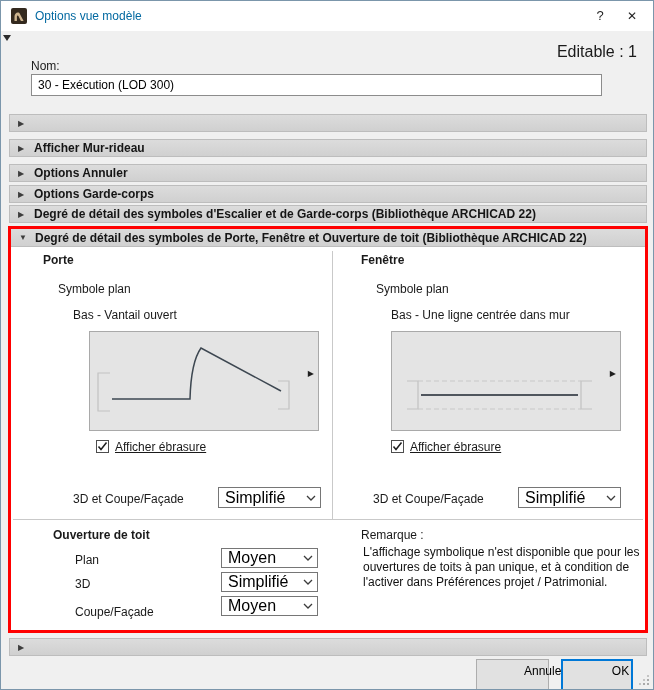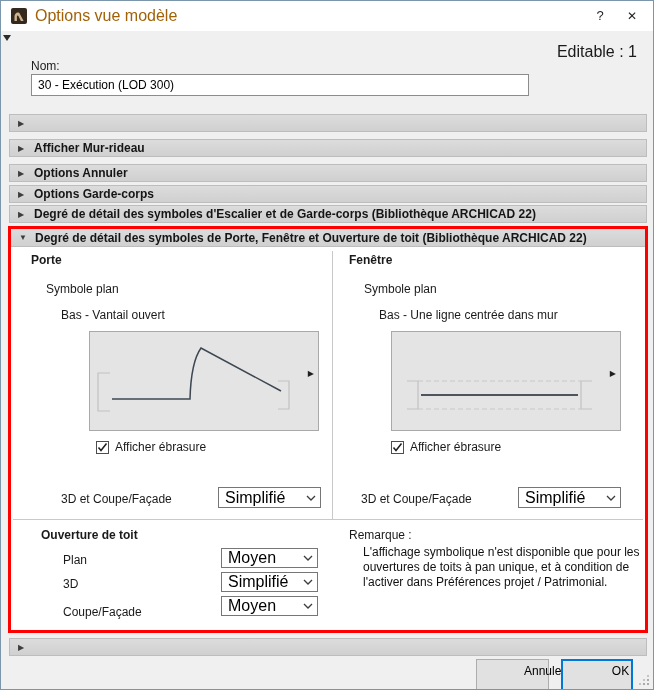--- a/index.html
+++ b/index.html
@@ -10,71 +10,71 @@
   }
   .window{
     position:relative;width:654px;height:690px;background:#f0f0f0;
     border:1px solid #7b96ab;box-sizing:border-box;overflow:hidden;
   }
   
   .titlebar{
     position:absolute;left:0;top:0;width:100%;height:30px;background:#ffffff;
   }
   .app-icon{position:absolute;left:10px;top:7px;width:16px;height:16px;display:block;}
-  .win-title{position:absolute;left:34px;top:0;line-height:30px;font-size:16px;color:#a16207;}
+  .win-title{position:absolute;left:34px;top:0;line-height:30px;font-size:12px;color:#0369a1;}
   .tb-btn{
     position:absolute;top:0;width:22px;height:30px;line-height:30px;text-align:center;
     color:#1f1f1f;cursor:default;
   }
   .tb-help{right:42px;font-size:13px;}
   .tb-close{right:10px;font-size:12px;}
   
   .panel-arrow{
     position:absolute;left:2px;top:34px;width:0;height:0;
     border-left:4px solid transparent;border-right:4px solid transparent;
     border-top:6px solid #2b2b2b;
   }
   .editable{position:absolute;right:16px;top:42px;font-size:16px;}
   .nom-label{position:absolute;left:30px;top:58px;}
   .nom-input{
-    position:absolute;left:30px;top:73px;width:498px;height:22px;box-sizing:border-box;
+    position:absolute;left:30px;top:73px;width:571px;height:22px;box-sizing:border-box;
     border:1px solid #8c8c8c;background:#fff;font:12px "Liberation Sans","DejaVu Sans",sans-serif;
     padding:4px 6px;color:#000;outline:none;
   }
   
   .acc-header{
     position:absolute;left:8px;width:638px;height:18px;box-sizing:border-box;
     background:linear-gradient(#dcdcdc,#d0d0d0);
     border:1px solid #bdbdbd;
     display:flex;align-items:center;padding-left:8px;
     font-weight:bold;font-size:12px;color:#151515;cursor:default;
   }
   .acc-tri{font-size:8px;color:#3d3d3d;width:16px;display:inline-block;}
   
   .red-group{
     position:absolute;left:7px;top:225px;width:640px;height:407px;box-sizing:border-box;
     border:3px solid #ff0000;background:#ffffff;
   }
   .red-group .acc-header{position:static;left:auto;width:100%;border-left:none;border-right:none;border-top:none;}
   .panel-content{position:relative;width:634px;height:383px;background:#ffffff;}
-  .p-abs{position:absolute;}
+  .p-abs{position:absolute;margin-left:12px;}
   .bold{font-weight:bold;}
   .divider-v{position:absolute;left:321px;top:4px;width:1px;height:268px;background:#c9c9c9;}
   .divider-h{position:absolute;left:2px;right:2px;top:272px;height:1px;background:#c9c9c9;}
   
   .preview{
     position:absolute;width:230px;height:100px;box-sizing:border-box;
     background:#e4e4e4;border:1px solid #a9a9a9;
   }
   .preview svg{display:block;}
   .preview-arrow{
     position:absolute;right:4px;top:38px;font-size:8px;color:#1f1f1f;line-height:8px;
   }
   
-  .cbrow{position:absolute;display:flex;align-items:flex-end;}
+  .cbrow{position:absolute;display:flex;align-items:flex-start;text-decoration:underline;}
   .cb{
     width:13px;height:13px;box-sizing:border-box;background:#fff;border:1px solid #4d4d4d;
     display:inline-flex;align-items:center;justify-content:center;margin-right:6px;
   }
   .cb-label{font-size:12px;}
   
   .dd{
     position:absolute;height:21px;box-sizing:border-box;background:#fff;
     border:1px solid #767676;display:flex;align-items:center;cursor:default;
   }

